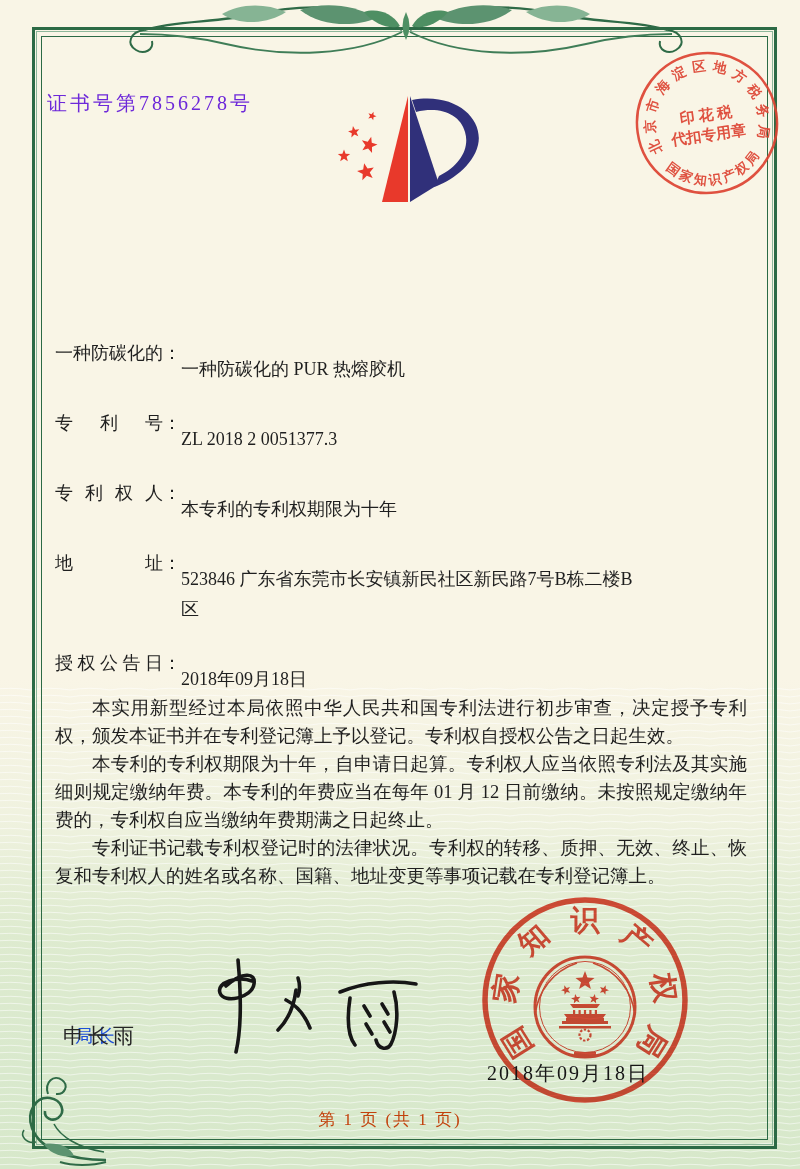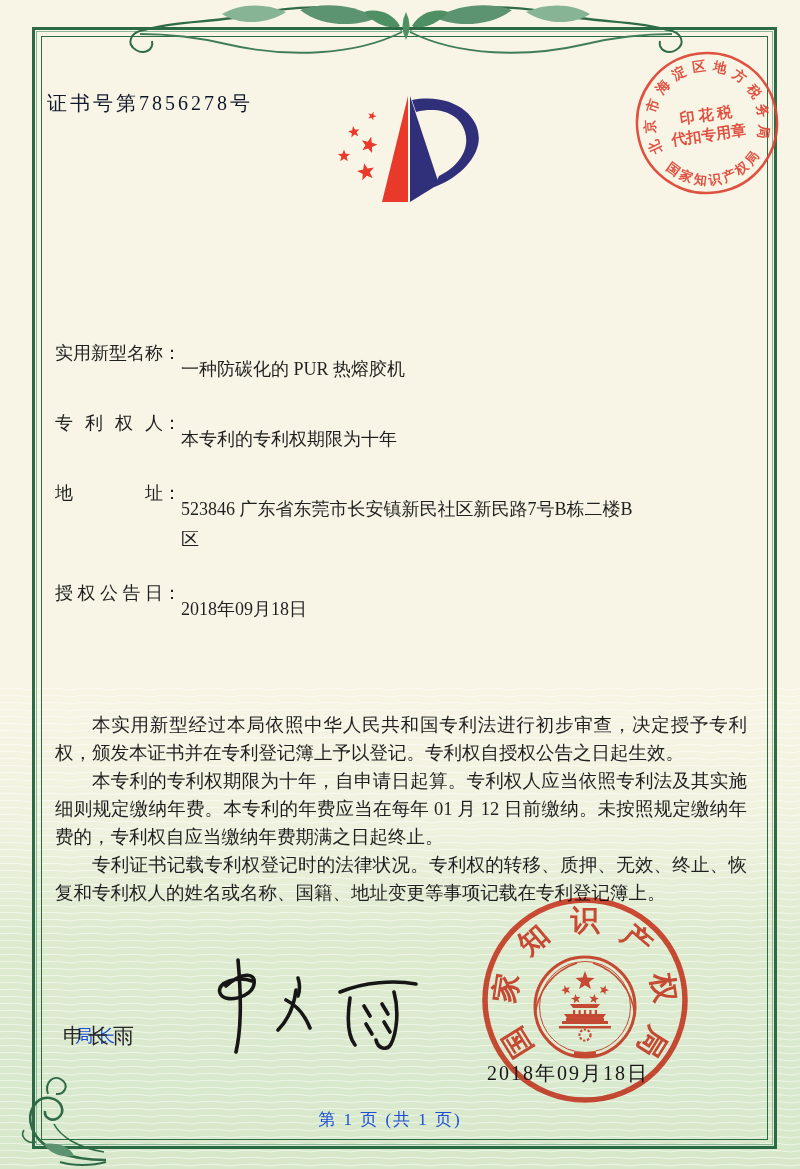--- a/index.html
+++ b/index.html
@@ -15,39 +15,39 @@
           rgba(222,236,210,0.35) 70%,
           rgba(217,233,203,0.85) 80%,
           #d9e9cd 92%,#d7e8ca 100%);}
   #waves{position:absolute;inset:0;}
   
   .border-outer{position:absolute;left:32px;top:27px;width:745px;height:1122px;
                 border:3px solid #2c6a45;box-sizing:border-box;}
   .border-mid{position:absolute;inset:1px;border:1px solid #8db79a;}
   .border-inner{position:absolute;inset:4px;border:1px solid #2c6a45;}
   .abs{position:absolute;}
-  .cert-no{left:47px;top:90px;font-size:20px;letter-spacing:3px;color:#0f172a;}
+  .cert-no{left:47px;top:90px;font-size:20px;letter-spacing:3px;color:#6d28d9;}
   .title{left:0;top:220px;width:100%;text-align:center;font-size:45px;font-weight:bold;
          letter-spacing:9px;color:#141414;}
   #fields{left:55px;top:338px;width:692px;font-size:18px;color:#1f1f1f;}
   .field-row{line-height:30px;margin-bottom:24px;position:relative;}
   .flabel{display:inline-block;width:108px;text-align:justify;text-align-last:justify;
           vertical-align:top;}
   .fcolon{display:inline-block;width:18px;vertical-align:top;}
   .fvalue{display:inline-block;width:556px;vertical-align:top;white-space:pre-wrap;margin-top:16px;}
   .fright{position:absolute;left:400px;top:0;white-space:nowrap;}
   .fright .flabel2{letter-spacing:1px;}
-  #paras{left:55px;top:711px;width:692px;font-size:18.5px;line-height:28px;
+  #paras{left:55px;top:694px;width:692px;font-size:18.5px;line-height:28px;
          color:#1f1f1f;text-align:justify;}
   #paras p{margin:0;text-indent:2em;}
   .signer{left:75px;top:984px;font-size:18px;letter-spacing:4px;color:#1d4ed8;margin-top:40px;}
   .signer2{left:63px;top:1022px;font-size:21px;letter-spacing:4px;color:#262626;}
   .seal-date{left:487px;top:1060px;font-size:20px;letter-spacing:2px;color:#161616;z-index:9;}
   .page-info{left:0;top:1108px;width:780px;text-align:center;font-size:17px;
-             letter-spacing:2px;color:#1d4ed8;}
+             letter-spacing:2px;color:#c2410c;}
   svg text{font-family:"Liberation Serif","DejaVu Serif",serif;}
   #tax-stamp{left:632px;top:48px;transform:rotate(-8deg);opacity:0.92;z-index:8;}
   #big-seal{left:478px;top:893px;opacity:0.9;z-index:8;mix-blend-mode:multiply;}
   #logo{left:322px;top:90px;}
   #signature{left:198px;top:948px;z-index:9;}
   #ornament-top{left:33px;top:0;z-index:5;}
   #ornament-corner{left:12px;top:1070px;z-index:5;}
 </style>
 </head>
 <body>
@@ -204,21 +204,22 @@
         <text x="0" y="0" text-anchor="middle" dominant-baseline="central" font-size="13" font-weight="bold" fill="#dd4433" transform="translate(89.4,130.1) rotate(-14.7)">产</text>
         <text x="0" y="0" text-anchor="middle" dominant-baseline="central" font-size="13" font-weight="bold" fill="#dd4433" transform="translate(102.9,124.7) rotate(-29.3)">权</text>
         <text x="0" y="0" text-anchor="middle" dominant-baseline="central" font-size="13" font-weight="bold" fill="#dd4433" transform="translate(114.6,116.0) rotate(-44.0)">局</text>
       </g>
     <text x="75" y="72" text-anchor="middle" font-size="15" font-weight="bold" fill="#dd4433">印 花 税</text>
     <text x="75" y="92" text-anchor="middle" font-size="15" font-weight="bold" fill="#dd4433">代扣专用章</text>
   </svg>
 
 
   <div id="fields" class="abs">
-      <div class="field-row"><span class="flabel">实用新型名称</span><span class="fcolon">：</span><span class="fvalue">一种防碳化的 PUR 热熔胶机</span></div>
+      <div class="field-row"><span class="flabel">一种防碳化的</span><span class="fcolon">：</span><span class="fvalue">一种防碳化的 PUR 热熔胶机</span></div>
+      <div class="field-row"><span class="flabel">专利号</span><span class="fcolon">：</span><span class="fvalue">ZL 2018 2 0051377.3</span></div>
       <div class="field-row"><span class="flabel">专利权人</span><span class="fcolon">：</span><span class="fvalue">本专利的专利权期限为十年</span></div>
       <div class="field-row"><span class="flabel">地址</span><span class="fcolon">：</span><span class="fvalue">523846 广东省东莞市长安镇新民社区新民路7号B栋二楼B
 区</span></div>
       <div class="field-row"><span class="flabel">授权公告日</span><span class="fcolon">：</span><span class="fvalue">2018年09月18日</span></div>
     </div>
 
   <div id="paras" class="abs">
       <p>本实用新型经过本局依照中华人民共和国专利法进行初步审查，决定授予专利权，颁发本证书并在专利登记簿上予以登记。专利权自授权公告之日起生效。</p>
       <p>本专利的专利权期限为十年，自申请日起算。专利权人应当依照专利法及其实施细则规定缴纳年费。本专利的年费应当在每年 01 月 12 日前缴纳。未按照规定缴纳年费的，专利权自应当缴纳年费期满之日起终止。</p>
       <p>专利证书记载专利权登记时的法律状况。专利权的转移、质押、无效、终止、恢复和专利权人的姓名或名称、国籍、地址变更等事项记载在专利登记簿上。</p>

